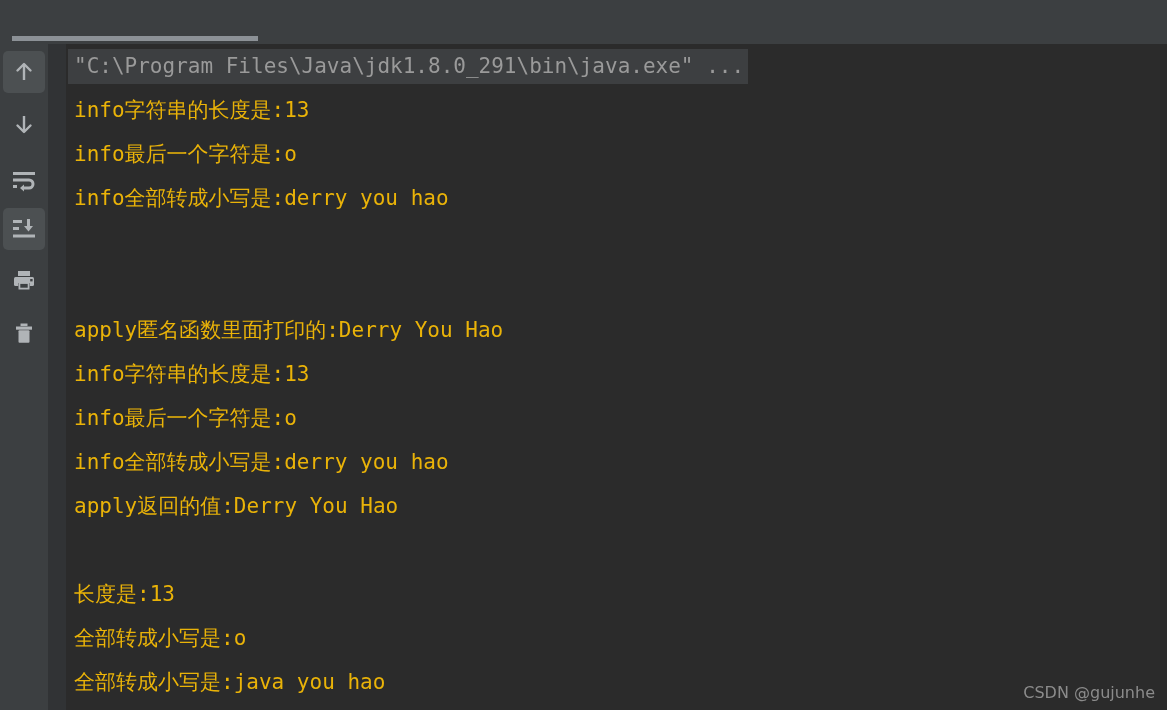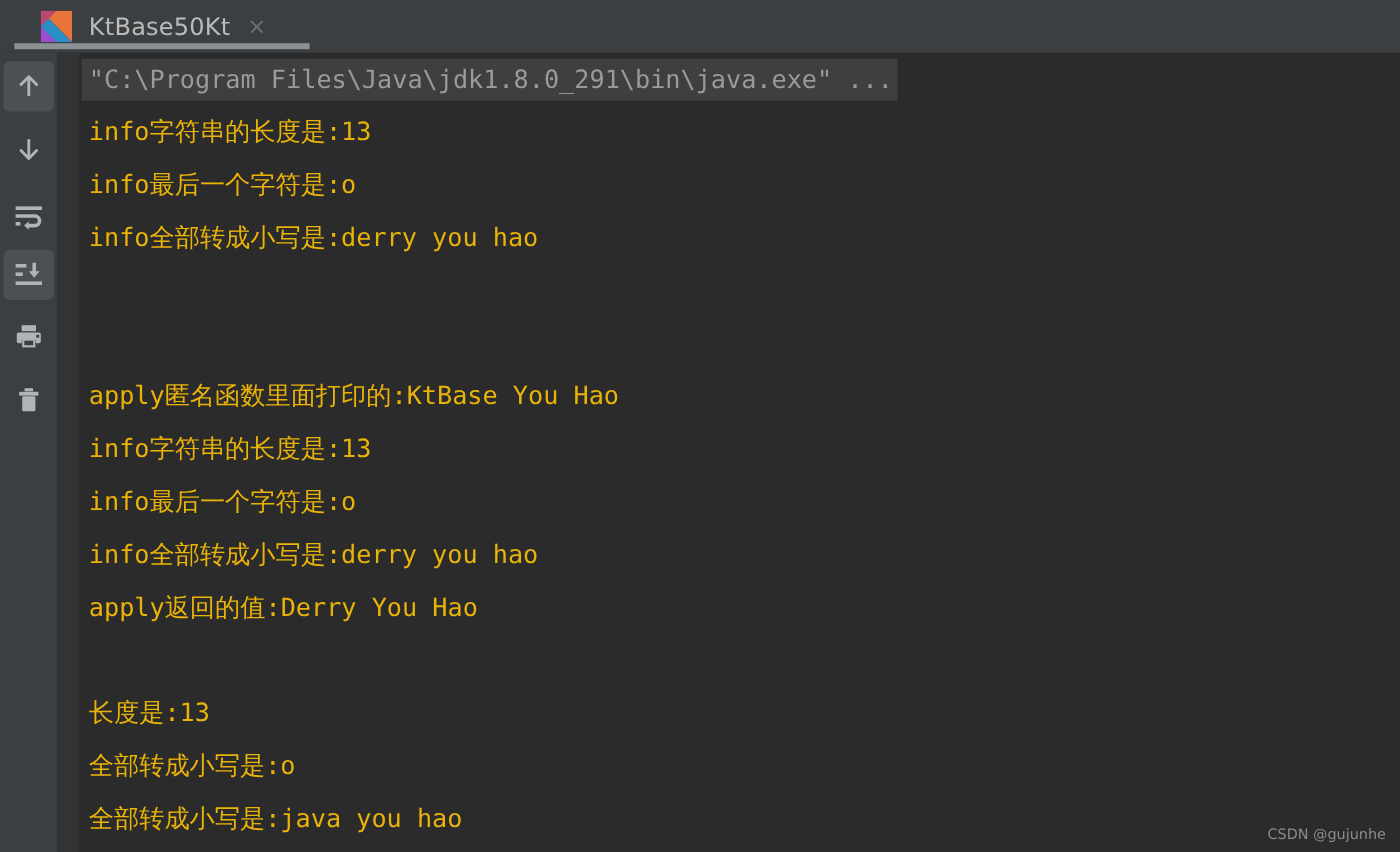--- a/index.html
+++ b/index.html
@@ -162,42 +162,32 @@
     background: #3d3f41;
     padding: 5px 4px 6px 6px;
     margin-left: -6px;
   }
   .line.blank { height: 44px; }
 
   .watermark {
     position: absolute;
     right: 12px;
     bottom: 8px;
-    font-size: 12px;
+    font-size: 16px;
     color: #8b8b8b;
     font-family: "DejaVu Sans", sans-serif;
     white-space: nowrap;
   }
 </style>
 </head>
 <body>
 
 <div id="app">
 
   <div class="tabbar">
-    <div class="tab">
-      <span class="kotlin-icon">
-        <span class="k-tr"></span>
-        <span class="k-bl"></span>
-        <span class="k-lt"></span>
-        <span class="k-lb"></span>
-      </span>
-      <span class="tab-title">KtBase50Kt</span>
-      <span class="tab-close">×</span>
-    </div>
     <div class="tab-underline"></div>
   </div>
 
   <div class="toolbar">
 
     <div class="tool-btn active" style="top:7px;">
       <span>
         <svg width="24" height="24" viewBox="0 0 24 24">
           <path d="M12 4 L12 20" stroke="#b0b4b7" stroke-width="2.4" fill="none"></path>
           <path d="M5.5 10.5 L12 4 L18.5 10.5" stroke="#b0b4b7" stroke-width="2.4" fill="none" stroke-linecap="round" stroke-linejoin="round"></path>
@@ -267,21 +257,21 @@
 
       <div class="line cmd"><span class="hl">"C:\Program Files\Java\jdk1.8.0_291\bin\java.exe" ...</span></div>
 
       <div class="line">info字符串的长度是:13</div>
       <div class="line">info最后一个字符是:o</div>
       <div class="line">info全部转成小写是:derry you hao</div>
 
       <div class="line blank"></div>
       <div class="line blank"></div>
 
-      <div class="line">apply匿名函数里面打印的:KtBase You Hao</div>
+      <div class="line">apply匿名函数里面打印的:Derry You Hao</div>
       <div class="line">info字符串的长度是:13</div>
       <div class="line">info最后一个字符是:o</div>
       <div class="line">info全部转成小写是:derry you hao</div>
       <div class="line">apply返回的值:Derry You Hao</div>
 
       <div class="line blank"></div>
 
       <div class="line">长度是:13</div>
       <div class="line">全部转成小写是:o</div>
       <div class="line">全部转成小写是:java you hao</div>

